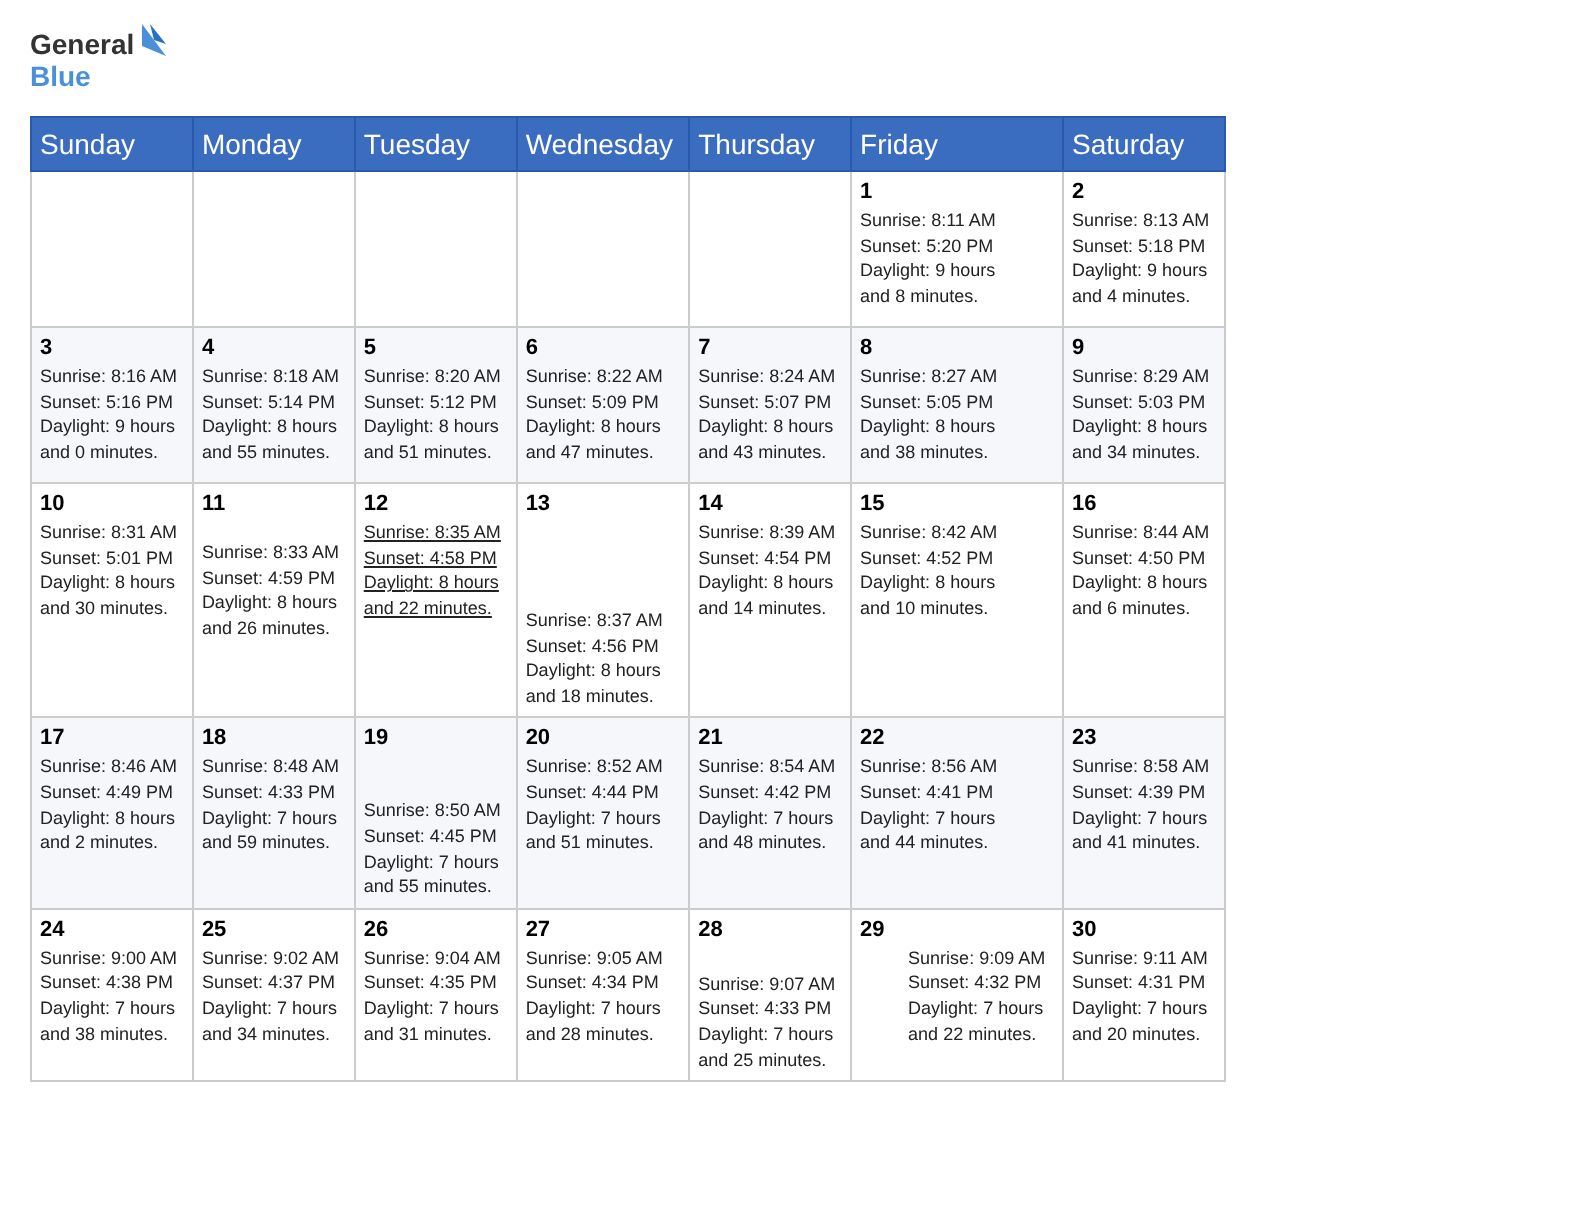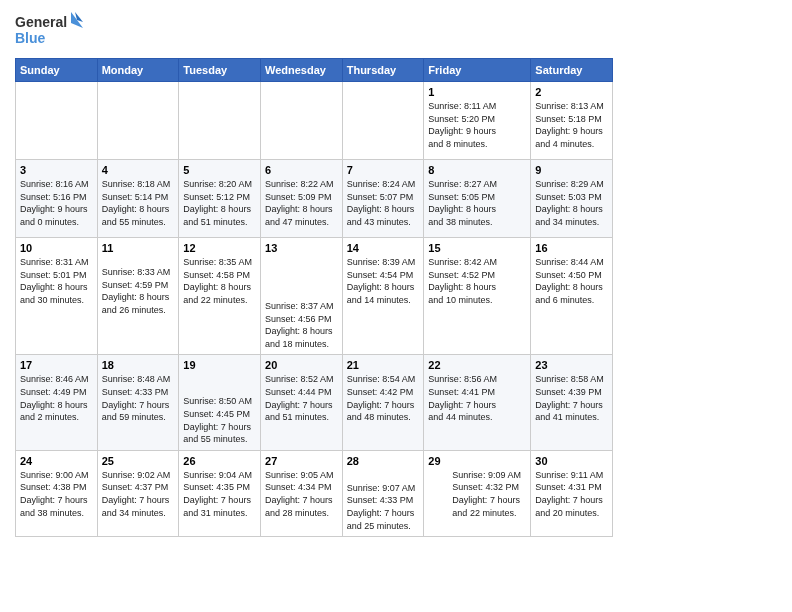--- a/index.html
+++ b/index.html
@@ -40,22 +40,22 @@
     .calendar-table {
       width: 100%;
       border-collapse: collapse;
       font-size: 10px;
     }
     .calendar-table th {
       background-color: #3a6cbf;
       color: white;
       padding: 5px 4px;
       text-align: left;
-      font-size: 11px;
-      font-weight: bold;
+      font-size: 14px;
+      font-weight: normal;
       border: 1px solid #2a5aaf;
     }
     .calendar-table td {
       border: 1px solid #ccc;
       padding: 4px;
       vertical-align: top;
       height: 78px;
       background: #fff;
     }
     .calendar-table tr:nth-child(even) td {
@@ -190,21 +190,21 @@
           </td>
           <td>
             <span class="day-num">11</span>
             <div class="day-info" style="white-space: pre-line; margin-top: 12px;">Sunrise: 8:33 AM
 Sunset: 4:59 PM
 Daylight: 8 hours
 and 26 minutes.</div>
           </td>
           <td>
             <span class="day-num">12</span>
-            <div class="day-info" style="white-space: pre-line;">Sunrise: 8:35 AM
+            <div class="day-info" style="white-space: pre-line; text-decoration: underline;">Sunrise: 8:35 AM
 Sunset: 4:58 PM
 Daylight: 8 hours
 and 22 minutes.</div>
           </td>
           <td>
             <span class="day-num">13</span>
             <div class="day-info" style="white-space: pre-line; margin-top: 46px;">Sunrise: 8:37 AM
 Sunset: 4:56 PM
 Daylight: 8 hours
 and 18 minutes.</div>

